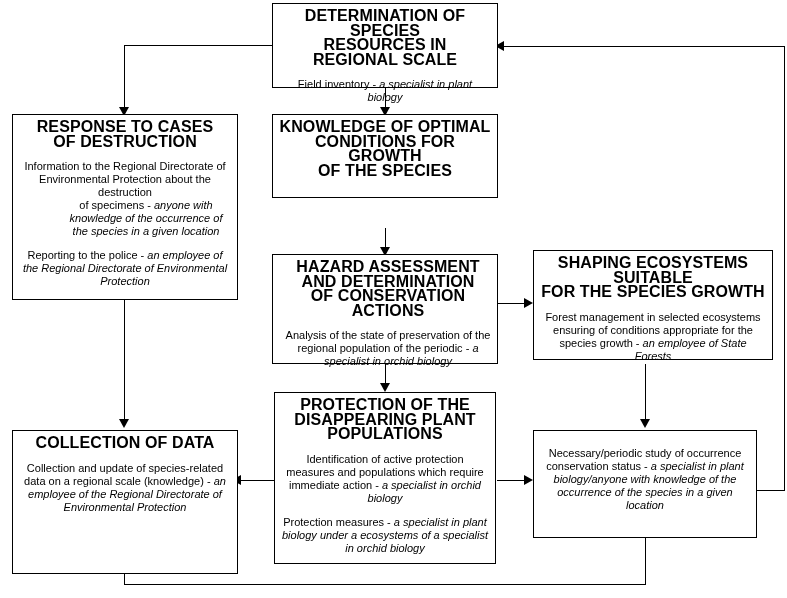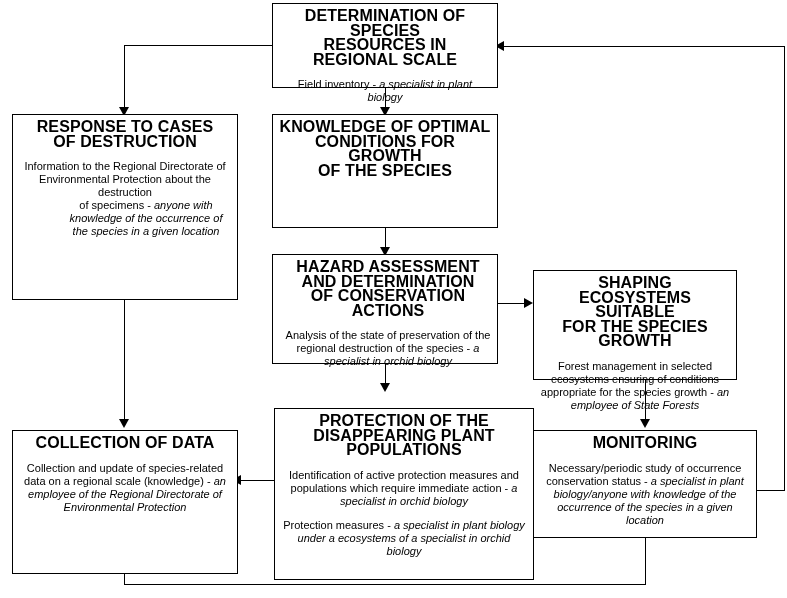--- a/index.html
+++ b/index.html
@@ -129,64 +129,66 @@
 
   <div class="node" style="left:12px; top:114px; width:226px; height:186px;">
     <div class="title">RESPONSE TO CASES
 OF  DESTRUCTION</div>
     <div class="para">
       <span>Information to the Regional Directorate of Environmental Protection about the destruction</span>
     </div>
     <div class="para tight" style="margin-top:0;margin-left:42px;">
       <span>of specimens - </span><i>anyone with knowledge of the occurrence of the species in a given location</i>
     </div>
+    <div class="para">
+      <span>Reporting to the police - </span><i>an employee of the Regional Directorate of Environmental Protection</i>
+    </div>
   </div>
 
-  <div class="node" style="left:272px; top:114px; width:226px; height:114px;">
+  <div class="node" style="left:272px; top:114px; width:226px; height:84px;">
     <div class="title">KNOWLEDGE OF OPTIMAL
 CONDITIONS FOR GROWTH
 OF THE SPECIES</div>
   </div>
 
   <div class="node" style="left:272px; top:254px; width:226px; height:110px;padding-left:12px;">
     <div class="title">HAZARD ASSESSMENT
 AND DETERMINATION
 OF CONSERVATION ACTIONS</div>
     <div class="para">
-      <span>Analysis of the state of preservation of the regional destruction of the species - </span><i>a specialist in orchid biology</i>
+      <span>Analysis of the state of preservation of the regional population of the periodic - </span><i>a specialist in orchid biology</i>
     </div>
   </div>
 
-  <div class="node" style="left:533px; top:270px; width:204px; height:110px;">
+  <div class="node" style="left:533px; top:250px; width:240px; height:110px;">
     <div class="title">SHAPING ECOSYSTEMS SUITABLE
 FOR THE SPECIES GROWTH</div>
     <div class="para">
       <span>Forest management in selected ecosystems ensuring of conditions appropriate for the species growth - </span><i>an employee of State Forests</i>
     </div>
   </div>
 
-  <div class="node" style="left:274px; top:408px; width:260px; height:172px;">
+  <div class="node" style="left:274px; top:392px; width:222px; height:172px;">
     <div class="title">PROTECTION OF THE
 DISAPPEARING PLANT
 POPULATIONS</div>
     <div class="para">
       <span>Identification of active protection measures and populations which require immediate action - </span><i>a specialist in orchid biology</i>
     </div>
     <div class="para">
       <span>Protection measures - </span><i>a specialist in plant biology under a ecosystems of a specialist in orchid biology</i>
     </div>
   </div>
 
   <div class="node" style="left:12px; top:430px; width:226px; height:144px;">
     <div class="title">COLLECTION OF DATA</div>
     <div class="para">
       <span>Collection and update of species-related data on a regional scale (knowledge) - </span><i>an employee of the Regional Directorate of Environmental Protection</i>
     </div>
   </div>
 
   <div class="node" style="left:533px; top:430px; width:224px; height:108px;">
-    <div class="title">MONITORING</div>
     <div class="para">
       <span>Necessary/periodic study of occurrence conservation status - </span><i>a specialist in plant biology/anyone with knowledge of the occurrence of the species in a given location</i>
     </div>
   </div>
 
 </div>
 
 </body></html>

